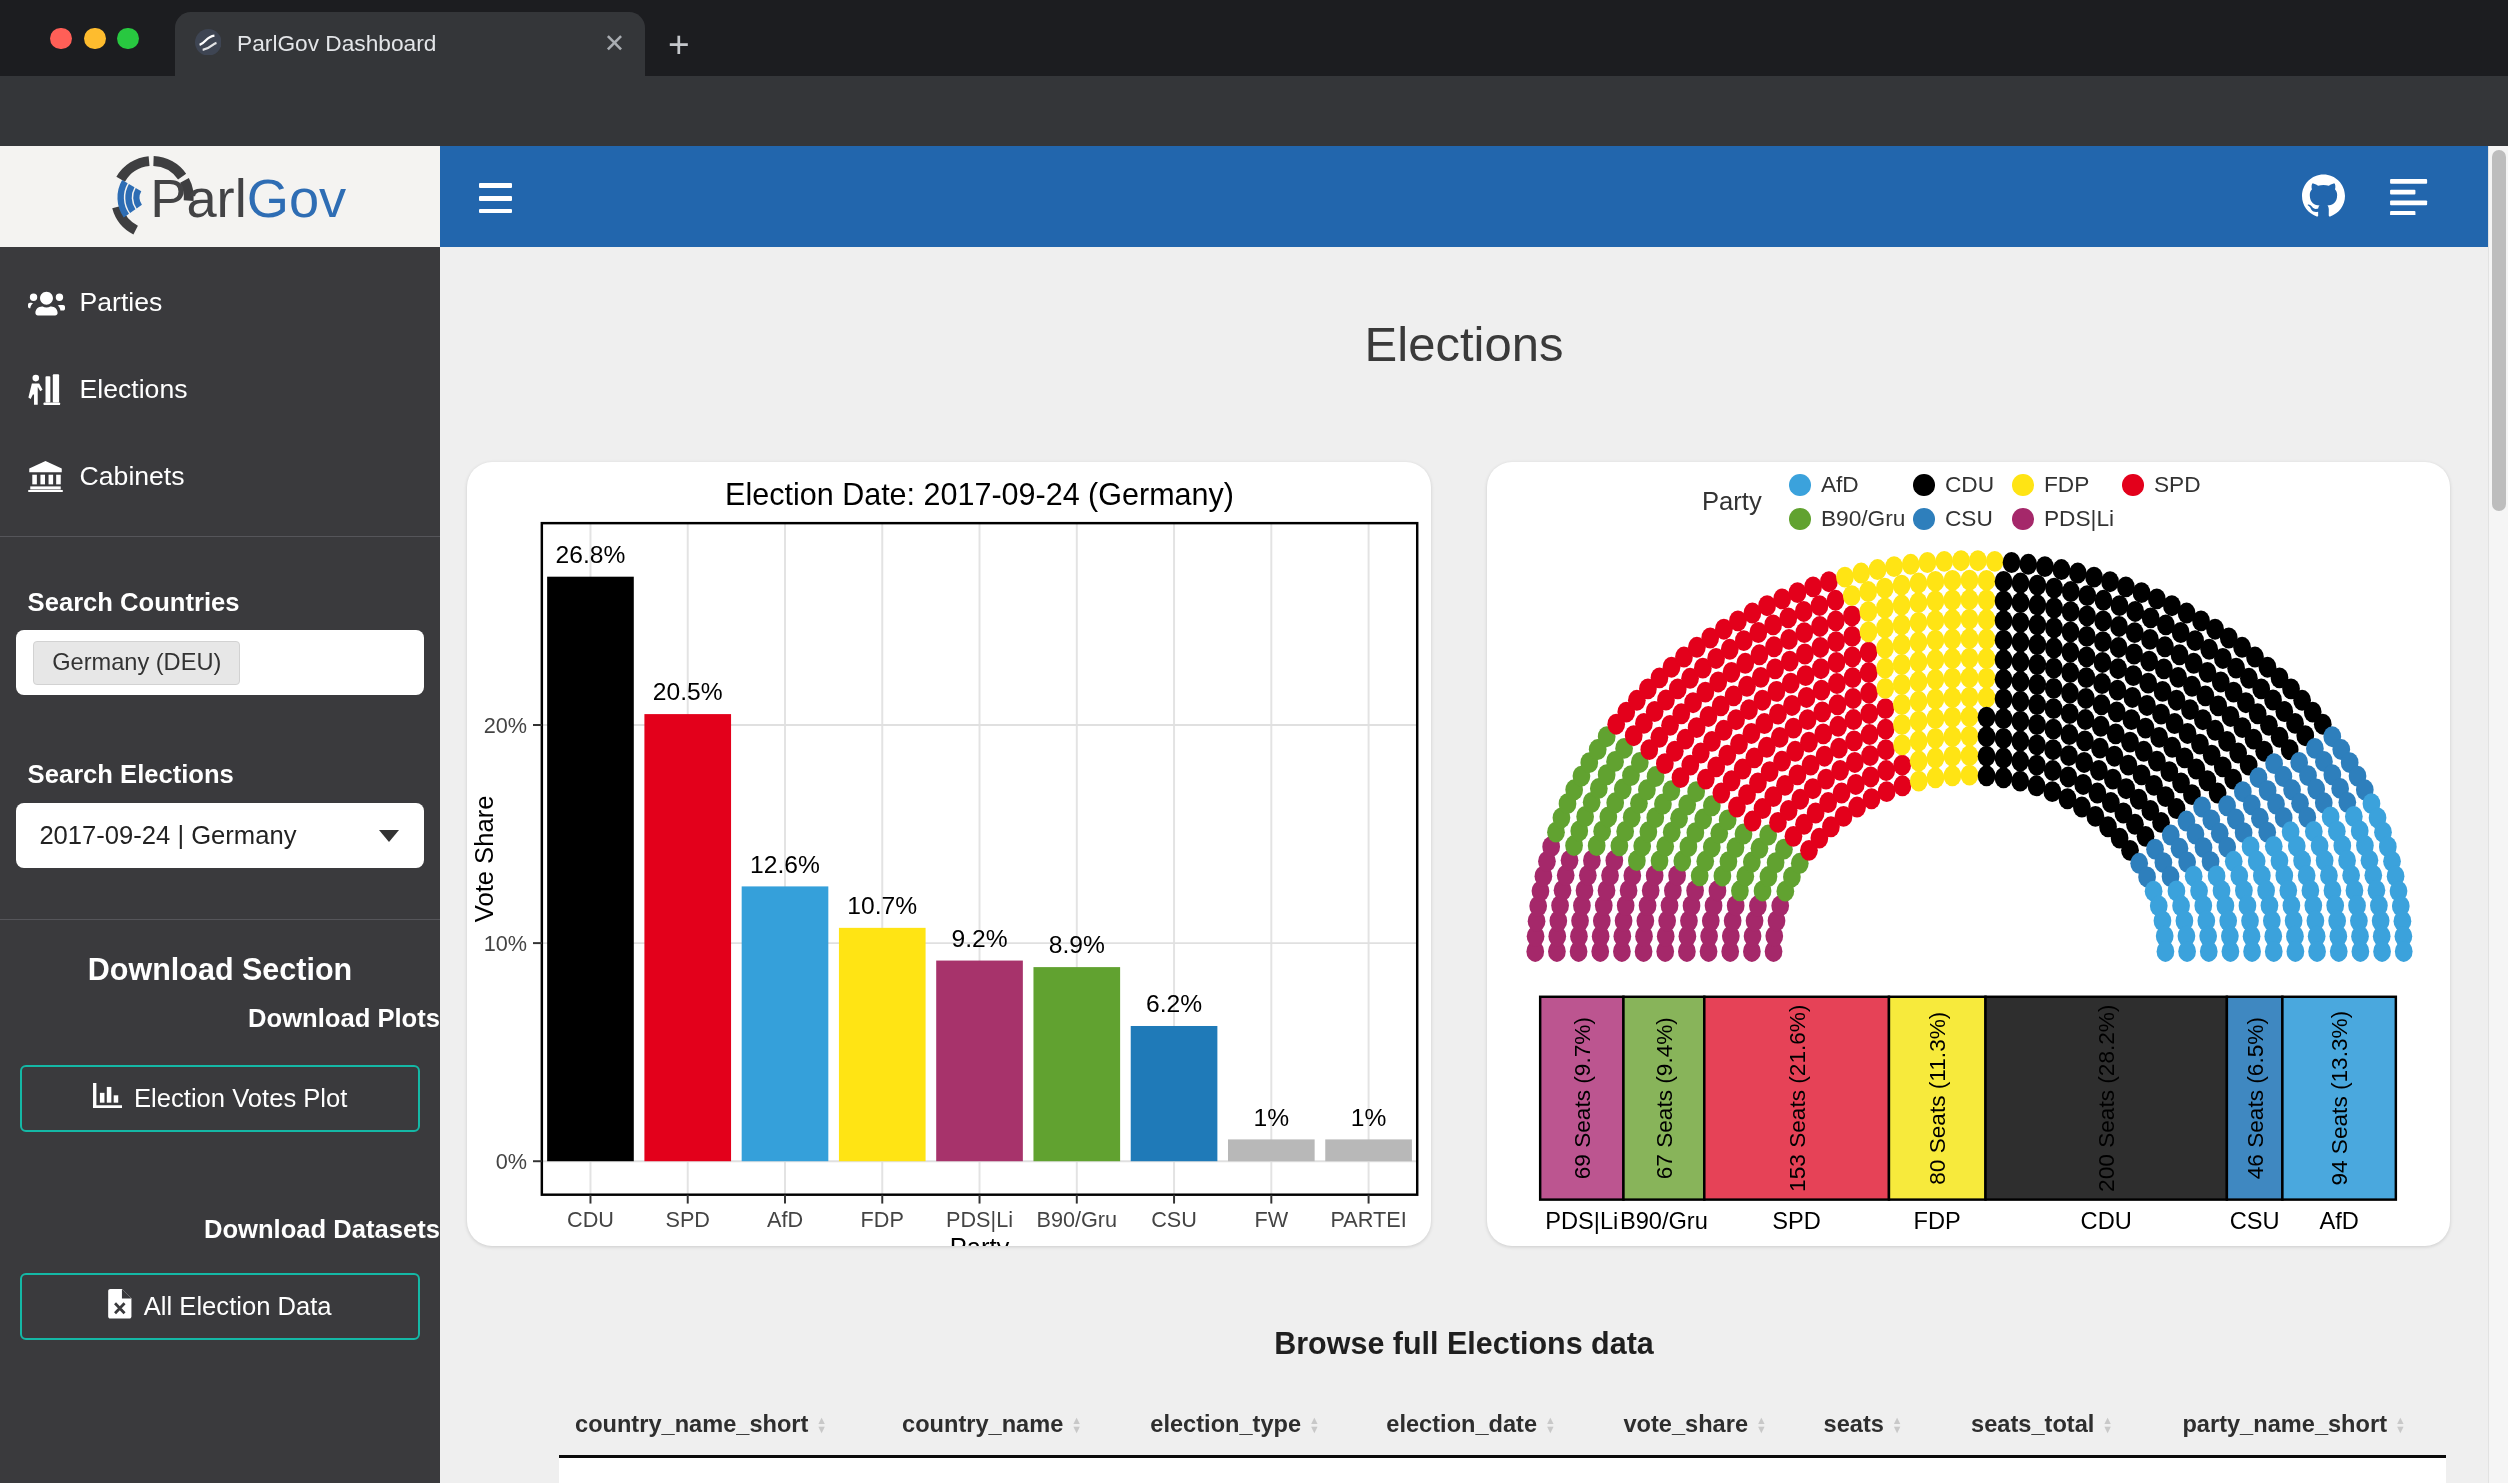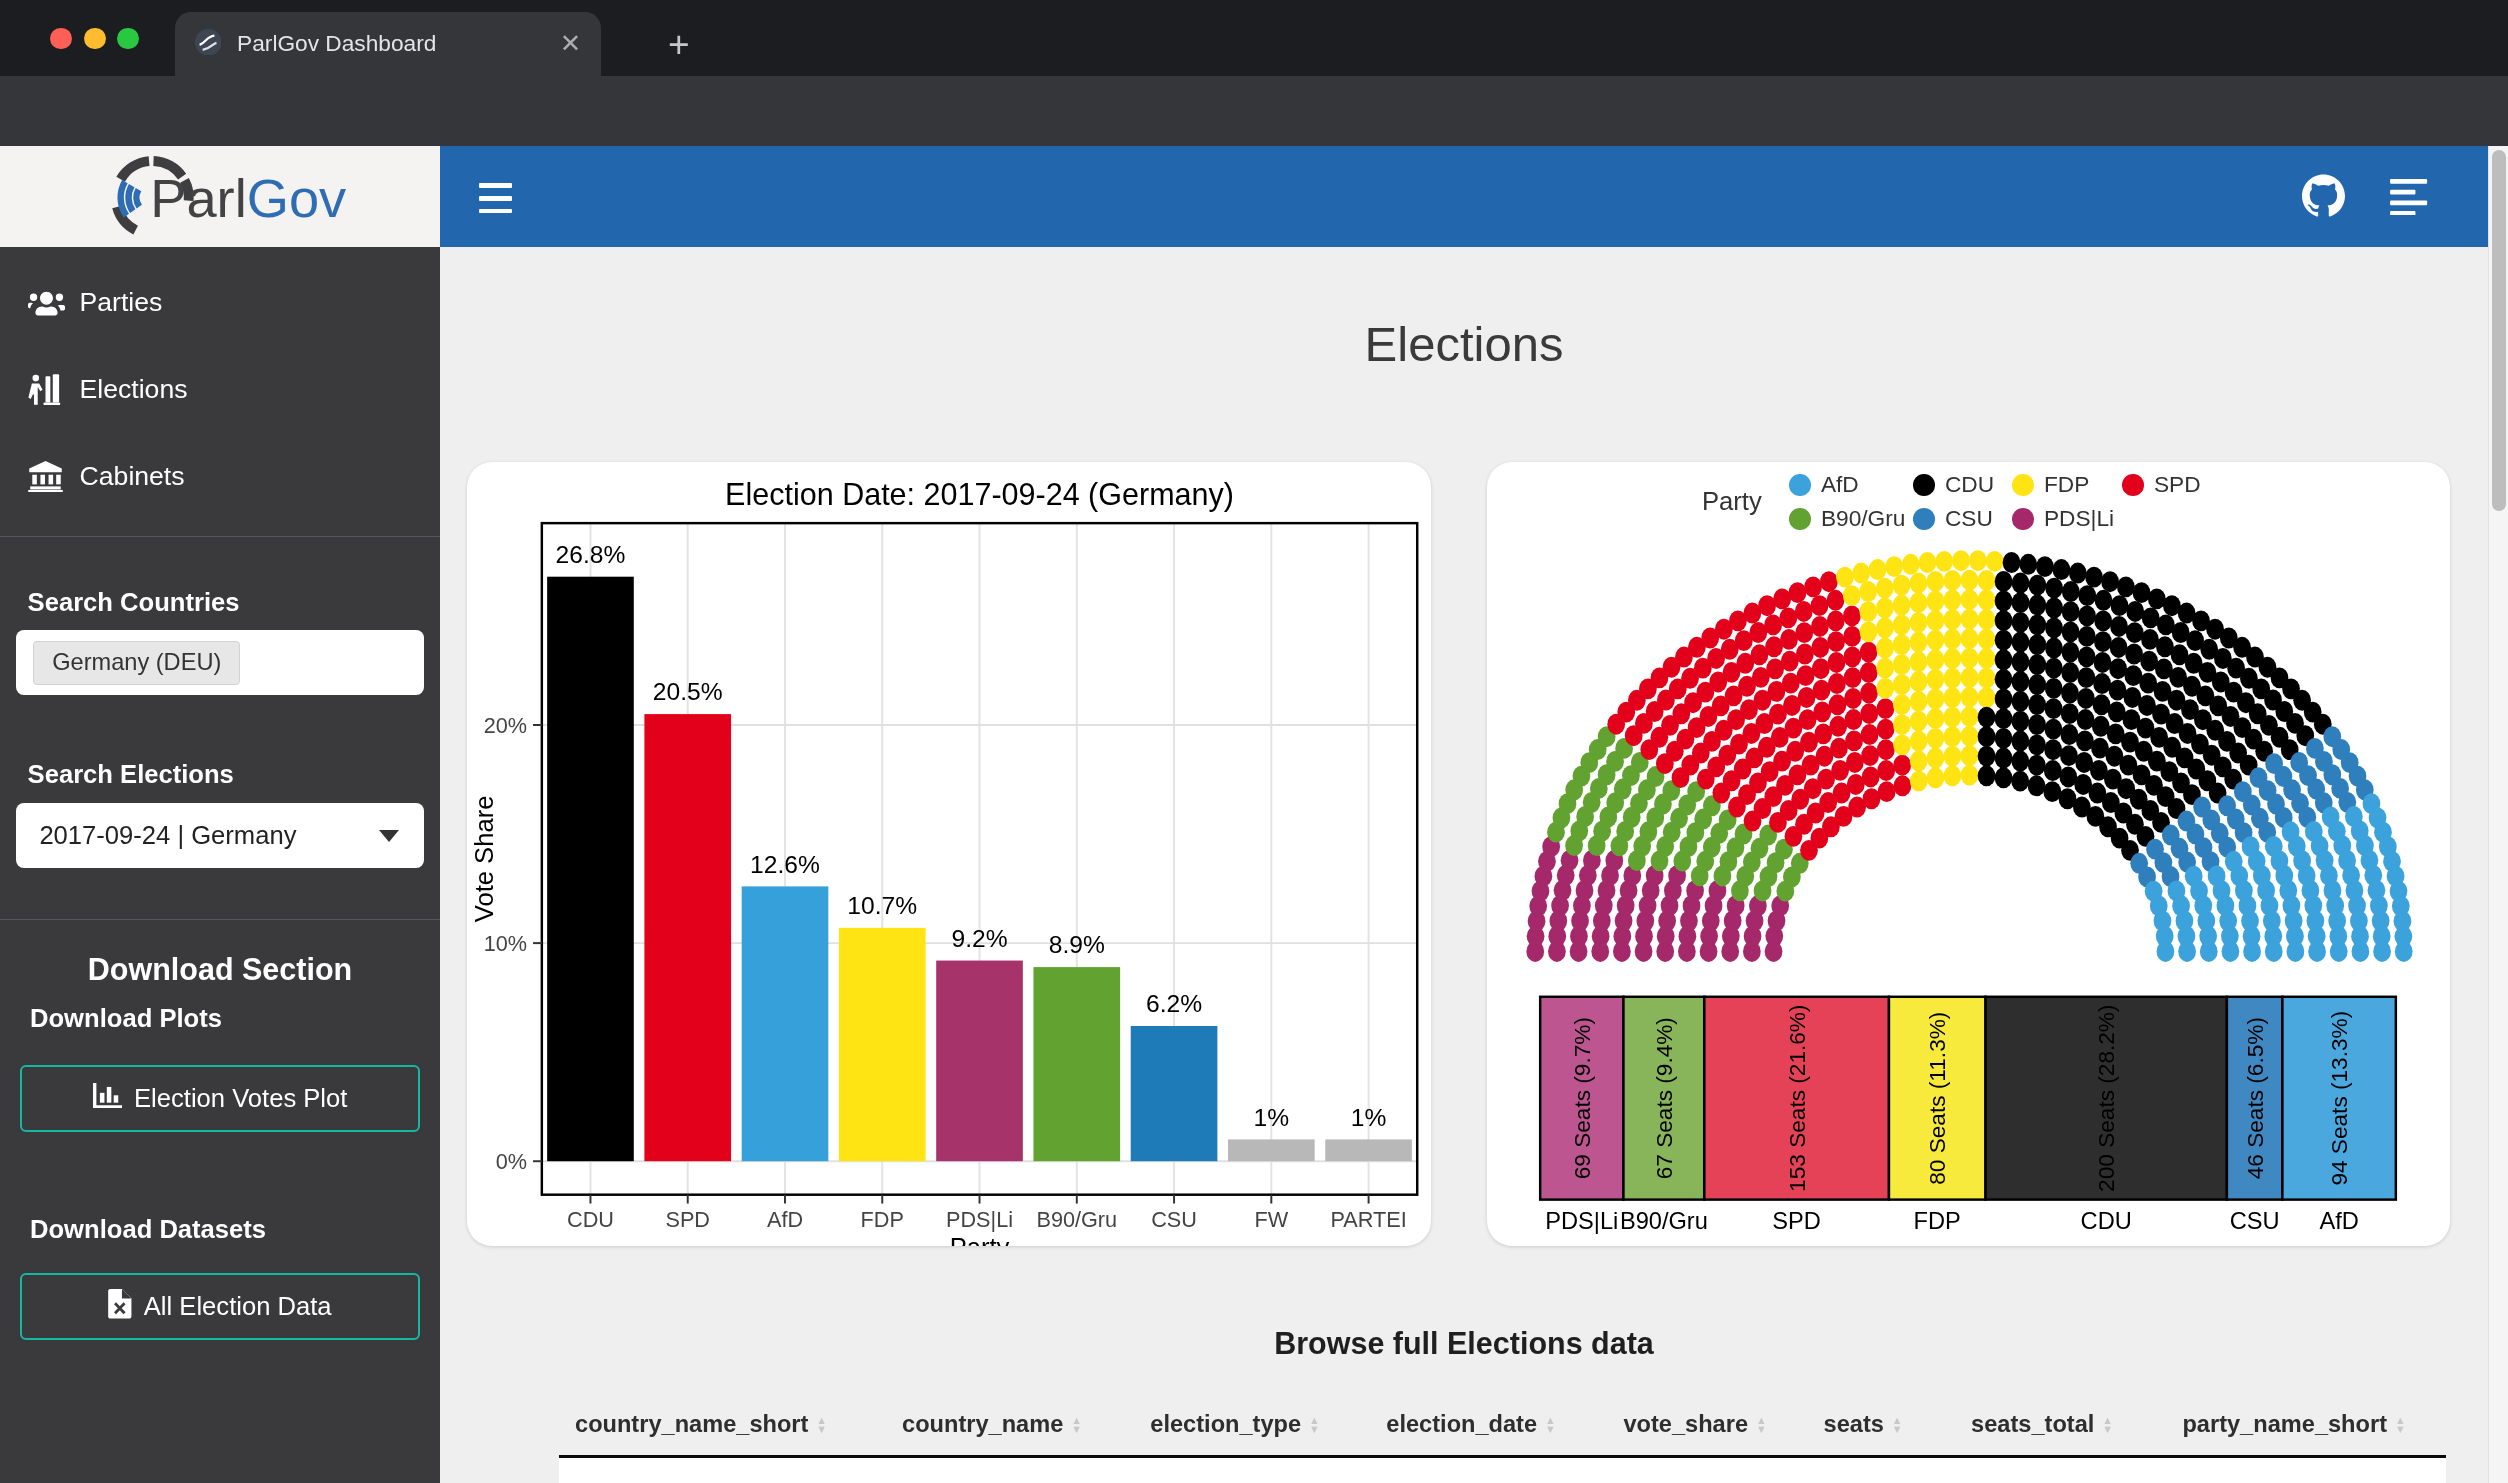--- a/index.html
+++ b/index.html
@@ -2,21 +2,21 @@
 <html><head>
 <meta charset="utf-8">
 <style>
   html,body{margin:0;padding:0;background:#111;}
   #stage{position:relative;width:2508px;height:1484px;overflow:hidden;
          font-family:"Liberation Sans",sans-serif;background:#efefef;}
   .abs{position:absolute;}
   
   #tabstrip{left:0;top:0;width:2508px;height:76px;background:#1c1d20;}
   .traffic{width:21.7px;height:21.7px;border-radius:50%;top:27.6px;}
-  #tab{left:175px;top:11.8px;width:426px;height:64px;background:#343639;
+  #tab{left:175px;top:11.8px;width:470px;height:64px;background:#343639;
        border-radius:15.8px 15.8px 0 0;display:flex;align-items:center;padding:0 19.7px;box-sizing:border-box;justify-content:space-between;}
   #tab-title{color:#e3e5e8;font-size:22.7px;margin-left:15.8px;flex:1;white-space:nowrap;}
   #tab-close{color:#a9adb2;font-size:25.6px;line-height:25.6px;}
   #newtab{left:668px;top:23.6px;color:#c4c7cb;font-size:37px;font-weight:300;}
   #toolbar{left:0;top:76px;width:2508px;height:70px;background:#343639;}
   .navic{top:95px;width:33px;height:33px;}
   #urlbar{left:210px;top:85px;width:1655px;height:52px;background:#1d1e21;border-radius:26.6px;
           display:flex;align-items:center;padding:0 23.6px;box-sizing:border-box;}
   #url-text{font-size:24.6px;margin-left:17.7px;white-space:nowrap;}
   #url-host{color:#e8eaed;} #url-path{color:#9aa0a6;}
@@ -43,21 +43,21 @@
   .menu-item .mi-label{margin-left:9px;}
   .side-divider{height:1px;background:#55555a;margin:0;}
   .side-label{font-weight:bold;font-size:25.6px;color:#fff;padding:0 27.6px;}
   .side-input{background:#fff;border-radius:7.9px;margin:13.8px 15.8px 0 15.8px;height:65px;display:flex;align-items:center;}
   .country-pill{background:#e7e7e7;border:1px solid #d2d2d2;border-radius:3.9px;color:#333;
                 font-size:23.6px;padding:7.9px 17.7px;margin-left:17.7px;}
   .select-text{color:#222;font-size:25.6px;margin-left:23.6px;flex:1;}
   .caret{width:0;height:0;border-left:10.8px solid transparent;border-right:10.8px solid transparent;
          border-top:12.8px solid #333;margin-right:25.6px;}
   .dl-title{font-weight:bold;font-size:30.5px;text-align:center;}
-  .dl-sub{font-weight:bold;font-size:25.6px;text-align:left;padding-left:30px;}
+  .dl-sub{font-weight:bold;font-size:25.6px;text-align:right;}
   .dl-btn{border:2px solid #14b8a6;border-radius:5.9px;margin:0 19.7px;height:63px;display:flex;
           align-items:center;justify-content:center;color:#fff;font-size:25.6px;gap:11.8px;}
   
   #main{left:440px;top:247px;width:2048px;height:1236px;background:#efefef;}
   #page-title{width:100%;text-align:center;top:69px;font-size:49px;font-weight:500;color:#3a3a3a;}
   .card{background:#fff;box-shadow:0 1px 3.9px rgba(0,0,0,.15);border-radius:25px;}
   #card-votes{left:26.6px;top:215px;width:964px;height:784px;}
   #card-parl{left:1047px;top:215px;width:963px;height:784px;}
   #browse-title{width:100%;text-align:center;top:1079px;font-size:30.5px;font-weight:bold;color:#1f1f1f;}
   .th{position:absolute;transform:translateX(-50%);display:flex;align-items:center;gap:7.9px;

